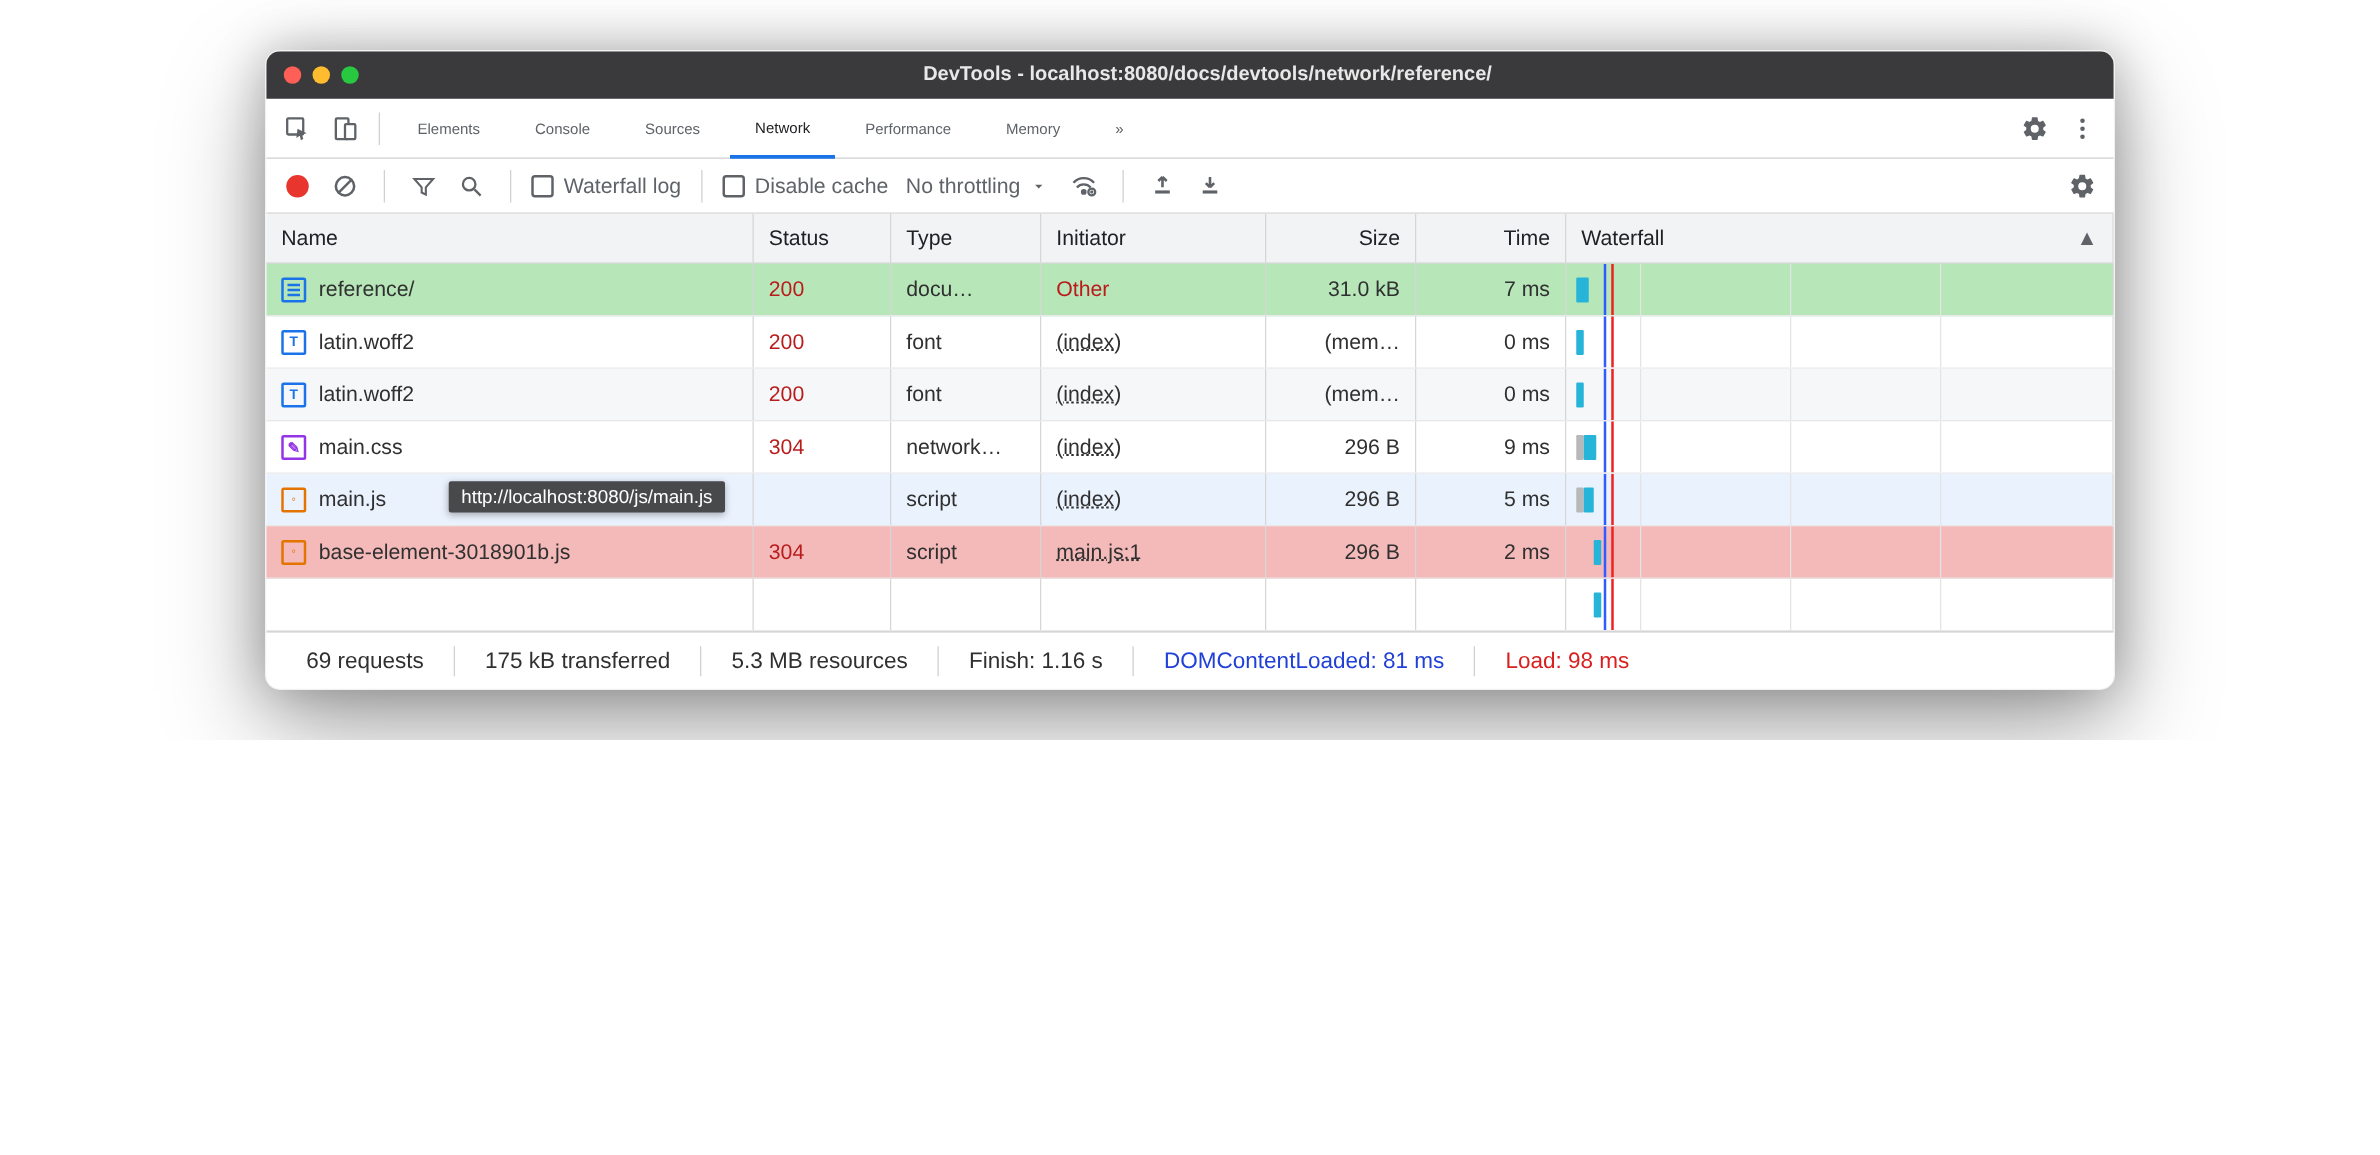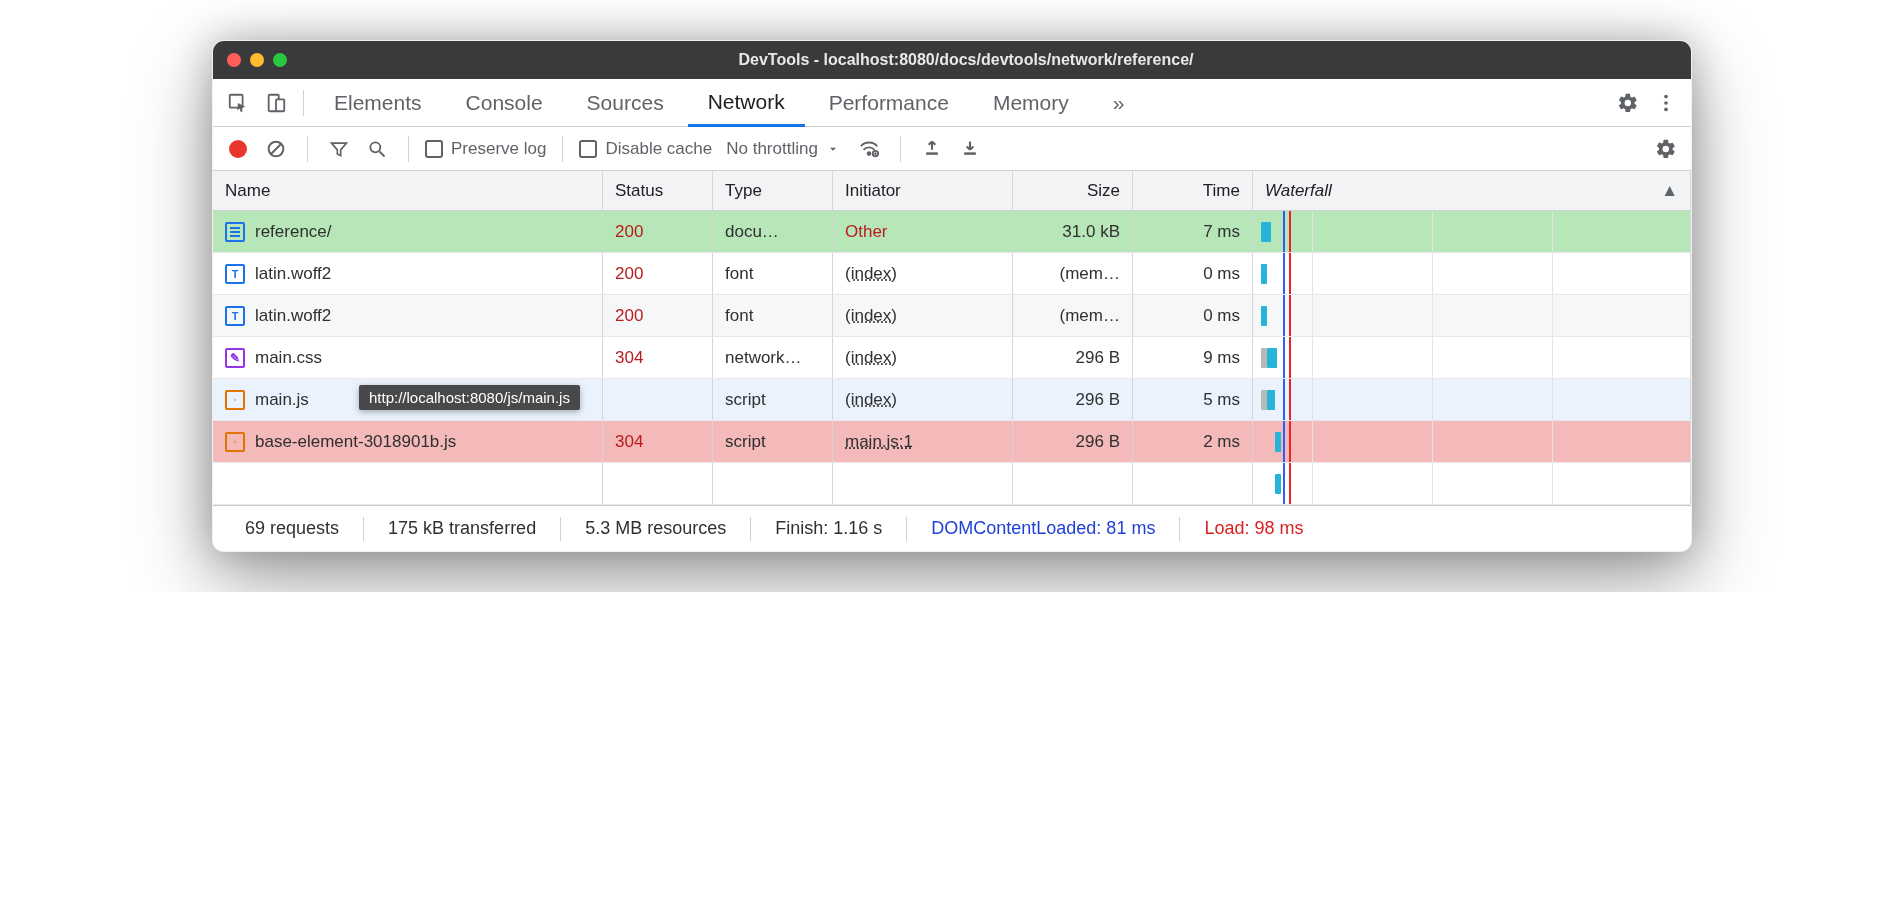--- a/index.html
+++ b/index.html
@@ -43,21 +43,21 @@
     border-bottom: 1px solid #d0d0d0; padding: 0 8px;
     gap: 4px;
   }
   .tab-icon-btn {
     width: 34px; height: 34px; display:flex; align-items:center; justify-content:center;
     color:#5f6368; cursor:pointer;
   }
   .vsep { width:1px; height:26px; background:#d0d0d0; margin:0 6px; }
   .tab {
     padding: 4px 20px; height:100%; display:flex; align-items:center;
-    color:#5f6368; font-size:21px; cursor:pointer;
+    color:#5f6368; font-size:12px; cursor:pointer;
   }
   .tab.active { color:#202124; border-bottom:3px solid #1a73e8; margin-bottom:-1px; font-weight:500;}
   .tabs-spacer { flex:1; }
   .toolbar {
     display:flex; align-items:center; height:44px;
     border-bottom:1px solid #d0d0d0; padding:0 10px; gap:8px;
     color:#5f6368; font-size:17px;
   }
   .tool-btn { width:30px; height:30px; display:flex; align-items:center; justify-content:center; cursor:pointer; }
   .record-dot { width:18px; height:18px; border-radius:50%; background:#e8352e; }
@@ -77,21 +77,21 @@
   .th, .td {
     border-right:1px solid #d6d6d6; display:flex; align-items:center;
     padding:0 12px; overflow:hidden; white-space:nowrap; text-overflow:ellipsis;
   }
   .col-name { width:390px; }
   .col-status { width:110px; }
   .col-type { width:120px; }
   .col-initiator { width:180px; }
   .col-size { width:120px; justify-content:flex-end; }
   .col-time { width:120px; justify-content:flex-end; }
-  .col-waterfall { flex:1; justify-content:space-between; position:relative;font-style:italic; }
+  .col-waterfall { flex:1; justify-content:space-between; position:relative; }
   .th.col-waterfall .sort-arrow { margin-left:auto; color:#5f6368; }
 
   .tbody .row {
     display:flex; height:42px; font-size:17px; color:#303030;
     border-bottom:1px solid #e8e8e8;
   }
   .row.alt { background:#f6f7f8; }
   .row.green { background:#b7e6b8; }
   .row.blue { background:#eaf2fd; }
   .row.red { background:#f4b9b9; }
@@ -209,21 +209,21 @@
     </div>
     <div class="tool-btn">
       <svg width="20" height="20" viewBox="0 0 24 24" fill="none" stroke="#5f6368" stroke-width="2.2">
           <circle cx="10" cy="10" r="6"></circle>
           <line x1="15" y1="15" x2="21" y2="21"></line>
         </svg>
     </div>
     <div class="vsep"></div>
     <label style="display:flex;align-items:center;cursor:pointer;">
       <span class="checkbox"></span>
-        <span>Preserve log</span>
+        <span>Waterfall log</span>
     </label>
     <div class="vsep"></div>
     <label style="display:flex;align-items:center;cursor:pointer;">
       <span class="checkbox"></span>
         <span>Disable cache</span>
     </label>
     <div class="dropdown">
       <span>No throttling</span>
       <svg width="14" height="14" viewBox="0 0 24 24" fill="#5f6368">
           <path d="M7 10 L12 15 L17 10 Z"></path>

